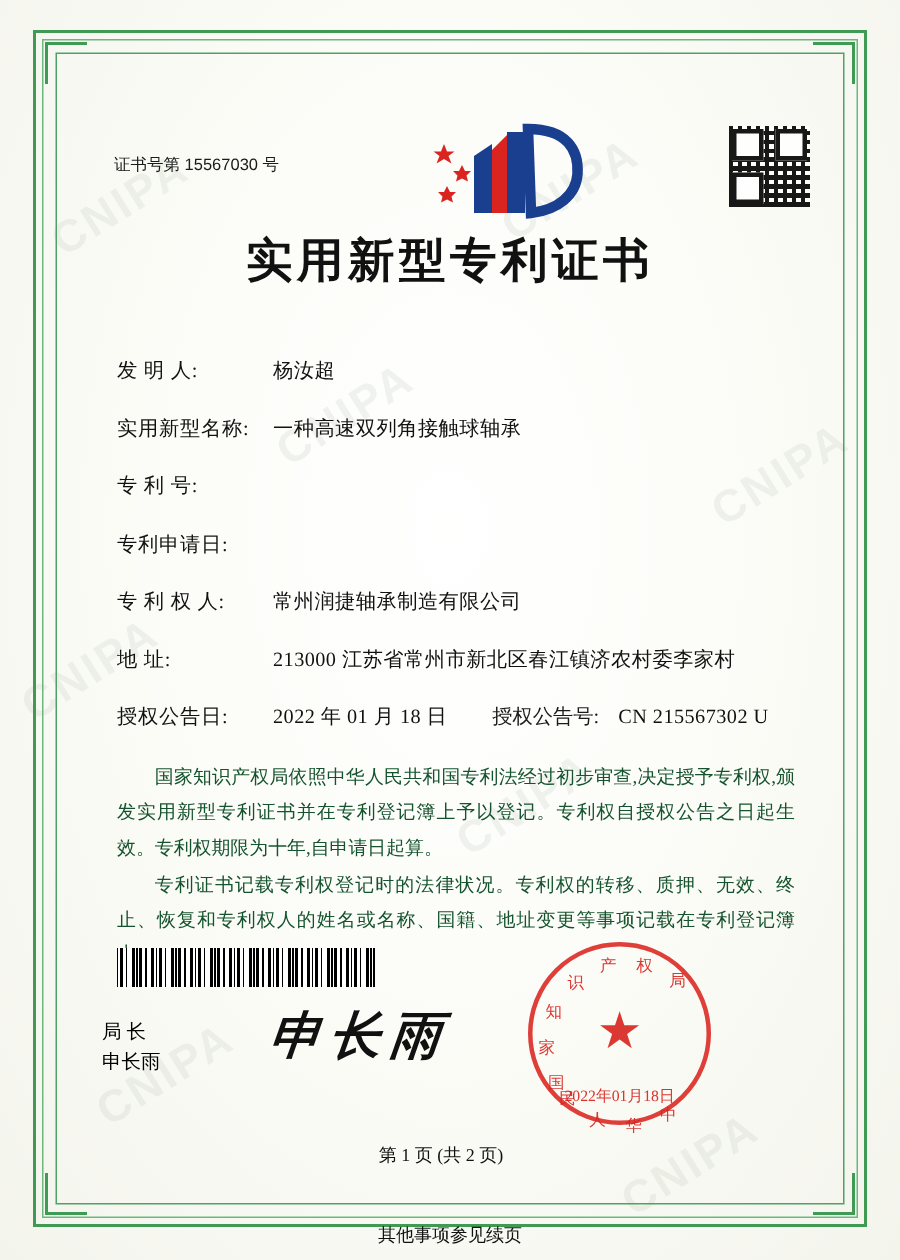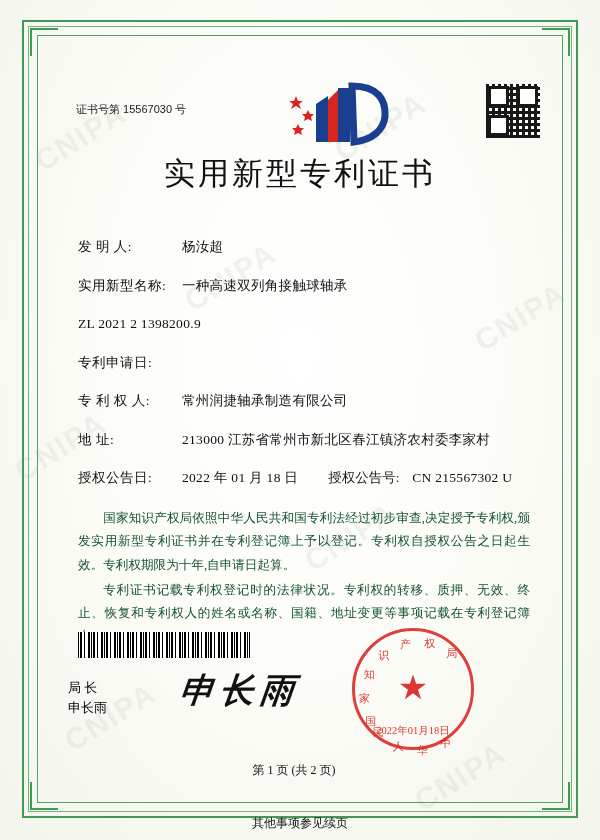--- a/index.html
+++ b/index.html
@@ -129,21 +129,21 @@
     position: absolute;
     left: 2px; bottom: 2px;
     width: 15px; height: 15px;
     border: 3px solid #000;
     background: #fff;
   }
 
   .title {
     text-align: center;
     font-size: 31px;
-    font-weight: normal;
+    font-weight: bold;
     letter-spacing: 3px;
     margin-top: 36px;
     color: #111;
     font-family: "Liberation Serif", serif;
   }
 
   .fields {
     margin-top: 42px;
     padding-left: 18px;
     font-size: 13.5px;
@@ -341,21 +341,21 @@
     <div class="fields">
       <div class="field-row">
         <div class="field-label">发  明  人:</div>
         <div class="field-value">杨汝超</div>
       </div>
       <div class="field-row">
         <div class="field-label">实用新型名称:</div>
         <div class="field-value">一种高速双列角接触球轴承</div>
       </div>
       <div class="field-row">
-        <div class="field-value">ZL 2021 2 1398200.9</div>
+        <div class="field-label">专  利  号:</div>
       </div>
       <div class="field-row">
         <div class="field-label">专利申请日:</div>
       </div>
       <div class="field-row">
         <div class="field-label">专 利 权 人:</div>
         <div class="field-value">常州润捷轴承制造有限公司</div>
       </div>
       <div class="field-row">
         <div class="field-label">地      址:</div>

